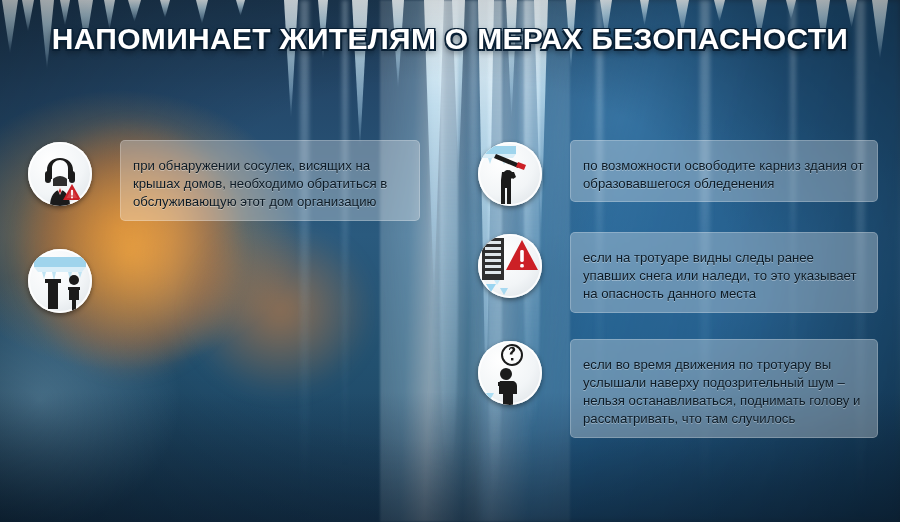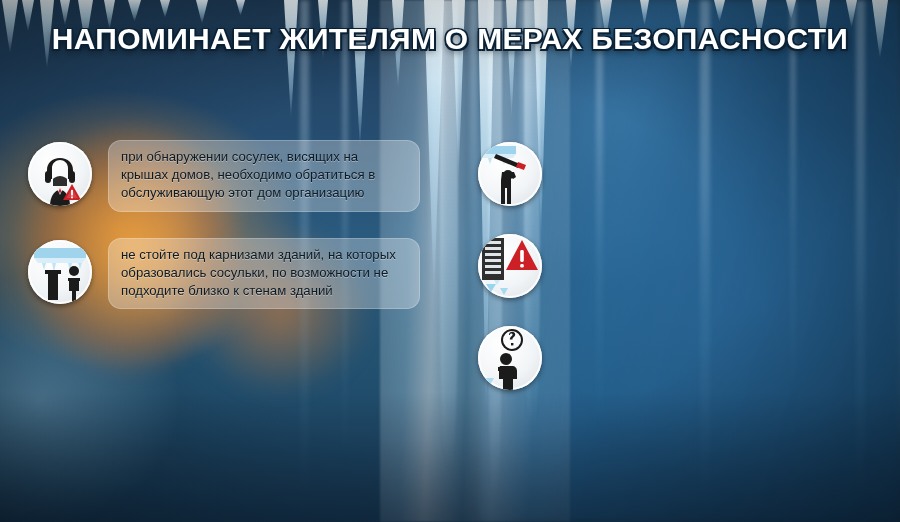--- a/index.html
+++ b/index.html
@@ -119,25 +119,25 @@
     width: 64px; height: 64px;
     border-radius: 50%;
     background: radial-gradient(circle at 36% 30%, #ffffff 0%, #f2f5f7 55%, #d8dee3 100%);
     box-shadow: 0 2px 5px rgba(0,0,0,0.45), inset 0 0 0 2px rgba(255,255,255,0.85);
     overflow: hidden;
     margin-top: 2px;
   }
   .badge svg { display: block; width: 64px; height: 64px; }
 
   .text-box {
-    margin-left: 16px;
-    padding: 7px 12px 8px 12px;
+    margin-left: 28px;
+    padding: 16px 12px 8px 12px;
     background: rgba(255,255,255,0.30);
     border: 1px solid rgba(255,255,255,0.22);
-    border-radius: 13px;
+    border-radius: 5px;
     color: #0d1b26;
     font-size: 13.2px;
     line-height: 1.38;
     backdrop-filter: blur(1px);
     text-shadow: 0 1px 0 rgba(255,255,255,0.35);
     max-width: 318px;
   }
   .col-right .text-box { max-width: 320px; }
 </style>
 </head>
@@ -229,41 +229,41 @@
           <path d="M6 8h52v10H6z" fill="#9fd4ec"></path>
           <path d="M6 18h52l-4 5H10z" fill="#d9eef8"></path>
           <path d="M14 23l2 7 2-7zM24 23l2 9 2-9zM40 23l2 8 2-8zM50 23l2 6 2-6z" fill="#bfe4f4"></path>
           <rect x="20" y="30" width="10" height="30" fill="#1b1b1b"></rect>
           <rect x="17" y="30" width="16" height="4" fill="#1b1b1b"></rect>
           <circle cx="46" cy="31" r="5" fill="#1b1b1b"></circle>
           <path d="M41 38h10v13h-3v11h-4V51h-3z" fill="#1b1b1b"></path>
           <rect x="40" y="38" width="12" height="3" fill="#1b1b1b"></rect>
         </svg>
       </div>
-      <div class="text-box">не стойте под карнизами зданий, на которых образовались сосульки, по возможности не подходите близко к стенам зданий</div>
     </div>
 
 
   </div>
 
   <div class="col col-right">
 
     <div class="item">
       <div class="badge">
         <svg viewBox="0 0 64 64">
           <path d="M2 4h36v8H2z" fill="#9fd4ec"></path>
           <path d="M2 12h36l-3 4H5z" fill="#d9eef8"></path>
           <path d="M10 16l2 6 2-6zM24 16l2 7 2-7z" fill="#bfe4f4"></path>
           <path d="M18 12l24 10-2 4-24-10z" fill="#1b1b1b"></path>
           <path d="M40 20l8 3-2 5-8-3z" fill="#cc2026"></path>
           <circle cx="30" cy="33" r="5" fill="#1b1b1b"></circle>
           <path d="M24 30h12l2 5-3 2-2-2v27h-4V46h-2v16h-4V38z" fill="#1b1b1b"></path>
           <path d="M22 52h22v4H22z" fill="#1b1b1b" opacity="0.0"></path>
         </svg>
       </div>
+      <div class="text-box">по возможности освободите карниз здания от образовавшегося обледенения</div>
     </div>
 
     <div class="item">
       <div class="badge">
         <svg viewBox="0 0 64 64">
           <path d="M4 4h22v42H4z" fill="#2f2f2f"></path>
           <g fill="#dfe6ea">
             <rect x="7" y="7" width="16" height="3"></rect>
             <rect x="7" y="13" width="16" height="3"></rect>
             <rect x="7" y="19" width="16" height="3"></rect>
@@ -272,32 +272,34 @@
             <rect x="7" y="37" width="16" height="3"></rect>
           </g>
           <path d="M44 6l16 30H28z" fill="#cc2026"></path>
           <rect x="42.2" y="16" width="3.6" height="12" rx="1.4" fill="#ffffff"></rect>
           <rect x="42.2" y="30" width="3.6" height="3.6" rx="1.4" fill="#ffffff"></rect>
           <path d="M8 50l5 8 5-8z" fill="#8fd0ef" opacity="0.9"></path>
           <path d="M22 54l4 7 4-7z" fill="#8fd0ef" opacity="0.75"></path>
           <path d="M16 46l3 5 3-5z" fill="#bfe7f8" opacity="0.8"></path>
         </svg>
       </div>
+      <div class="text-box">если на тротуаре видны следы ранее упавших снега или наледи, то это указывает на опасность данного места</div>
     </div>
 
     <div class="item">
       <div class="badge">
         <svg viewBox="0 0 64 64">
           <circle cx="34" cy="14" r="10" fill="none" stroke="#1b1b1b" stroke-width="2"></circle>
           <path d="M31 9c0-2 1.5-3.2 3.2-3.2 1.8 0 3 1.2 3 2.8 0 2.3-2.8 2.6-2.8 5h-2.6c0-3 2.8-3.3 2.8-5 0-0.8-0.5-1.2-1.3-1.2-0.8 0-1.4 0.5-1.4 1.6z" fill="#1b1b1b"></path>
           <rect x="33" y="17" width="2.4" height="2.4" fill="#1b1b1b"></rect>
           <circle cx="28" cy="33" r="6" fill="#1b1b1b"></circle>
           <path d="M22 40h12c3 0 5 2 5 5v8h-4v11H25V53h-4v-8c0-3 1-5 1-5z" fill="#1b1b1b"></path>
           <path d="M20 41h16v4H20z" fill="#1b1b1b"></path>
           <path d="M8 52l4 7 4-7z" fill="#9fd8f2" opacity="0.85"></path>
         </svg>
       </div>
+      <div class="text-box">если во время движения по тротуару вы услышали наверху подозрительный шум – нельзя останавливаться, поднимать голову и рассматривать, что там случилось</div>
     </div>
 
   </div>
 
   <div class="vignette"></div>
 </div>
 
 </body></html>

